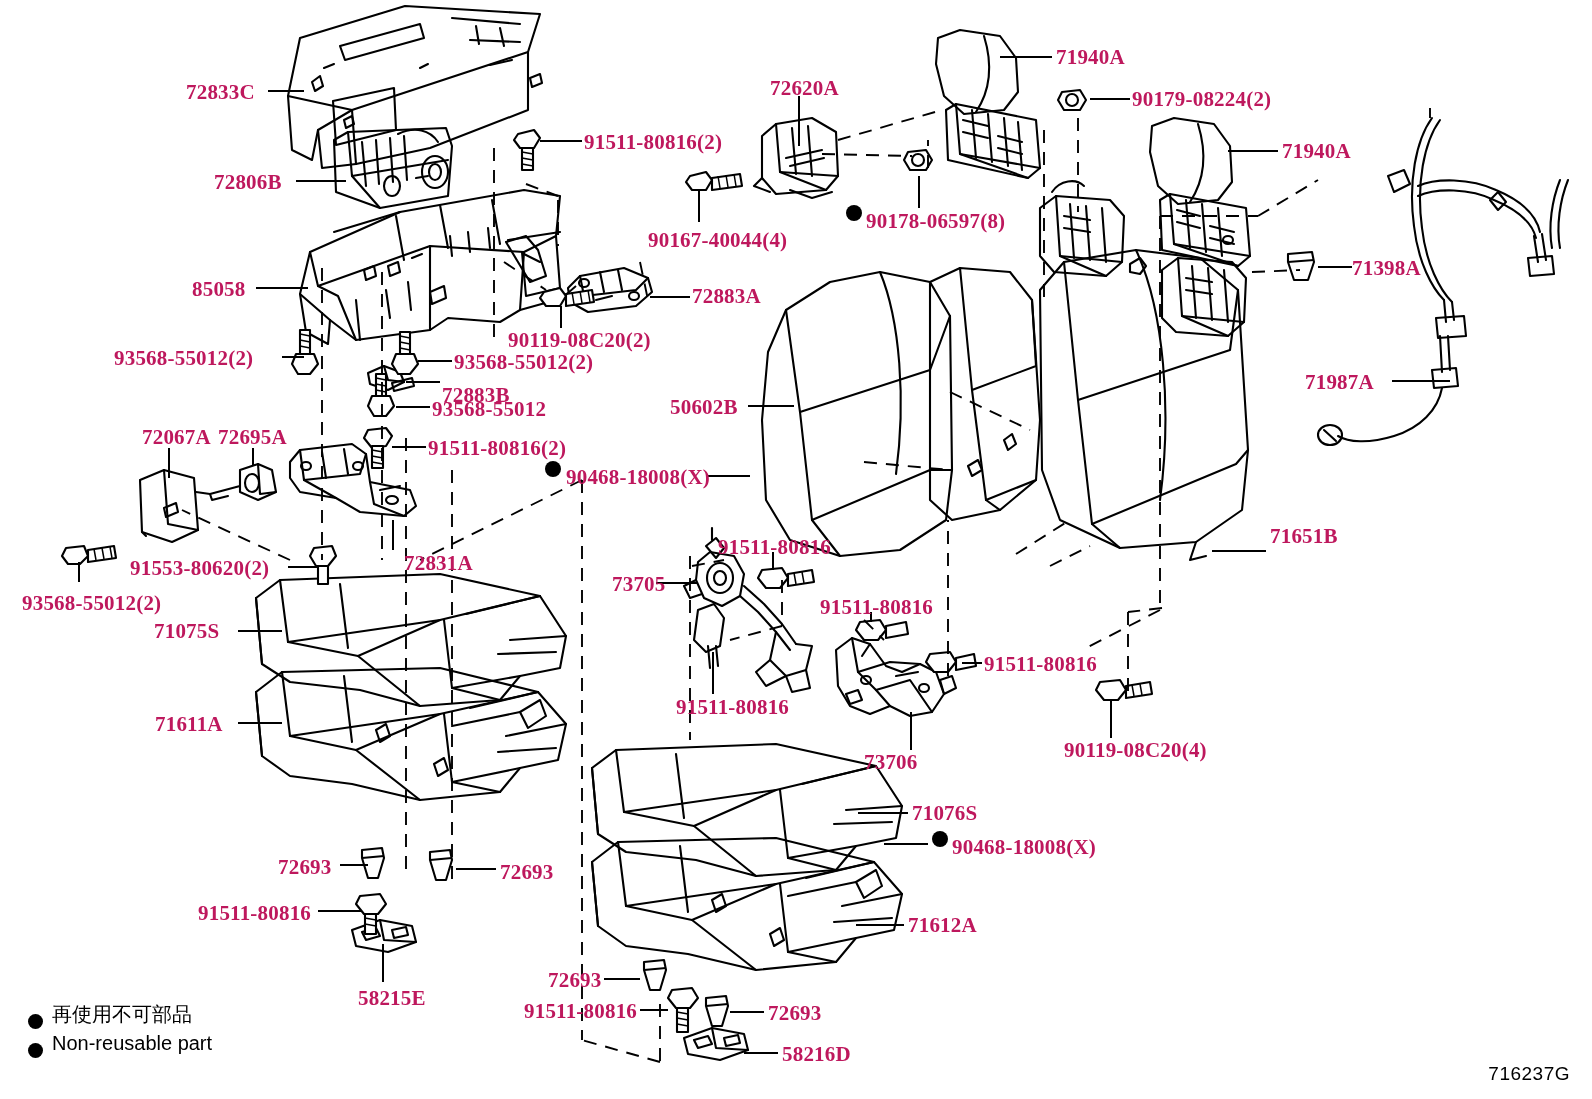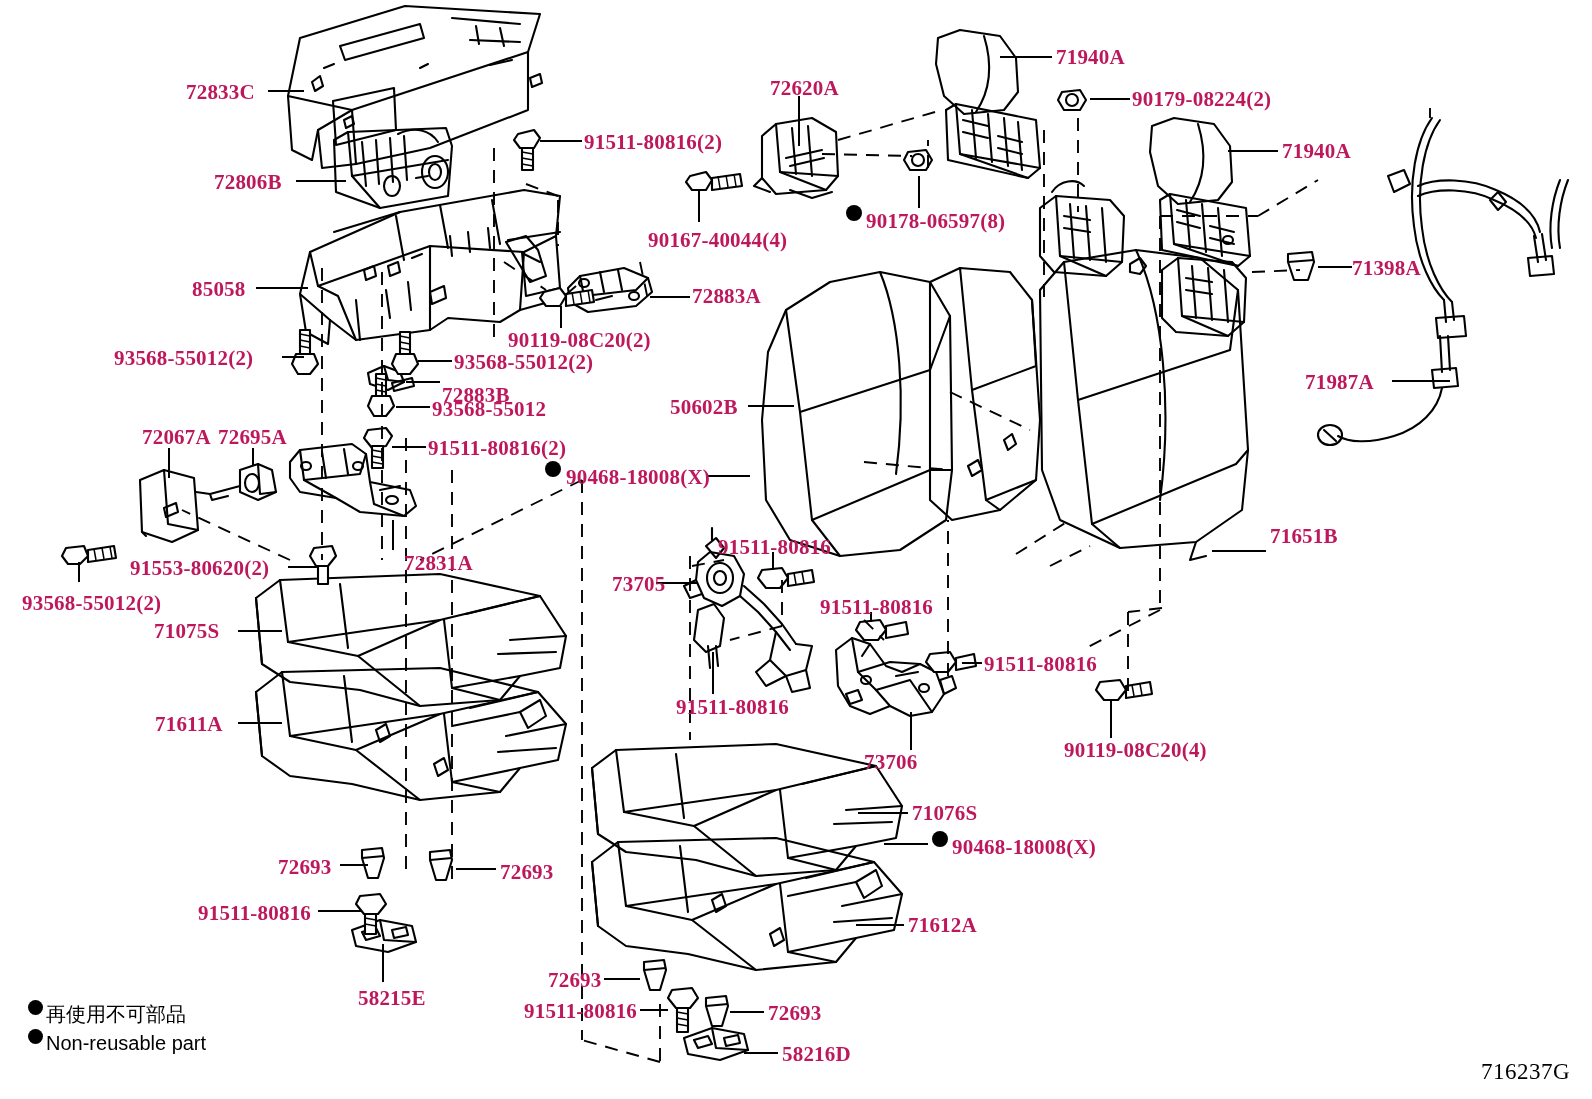--- a/index.html
+++ b/index.html
@@ -40,38 +40,38 @@
   }
   .legend {
     position: absolute;
     left: 28px;
     top: 1000px;
     font-family: "Liberation Sans", "DejaVu Sans", sans-serif;
     font-size: 20px;
     color: #000;
     line-height: 1.45;
   }
-  .legend .row { display: flex; align-items: flex-start; gap: 3px; }
+  .legend .row { display: flex; align-items: flex-end; gap: 9px; }
   .legend .dot {
     width: 15px; height: 15px; border-radius: 50%;
     background: #000; display: inline-block; flex: 0 0 auto;
   }
   .legend .jp { font-family: "DejaVu Sans", sans-serif; font-size: 20px; }
   .dotmark {
     position: absolute;
     width: 16px; height: 16px;
     border-radius: 50%;
     background: #000;
   }
   #figcode {
     position: absolute;
     right: 22px;
     bottom: 14px;
-    font-family: Liberation Serif, serif;
-    font-size: 23px;
+    font-family: Liberation Sans, sans-serif;
+    font-size: 19px;
     color: #000;
     letter-spacing: 0.5px;
   }
 </style>
 </head>
 <body>
 
 <div id="sheet">
 
   <svg class="art" viewBox="0 0 1592 1099" xmlns="http://www.w3.org/2000/svg">

